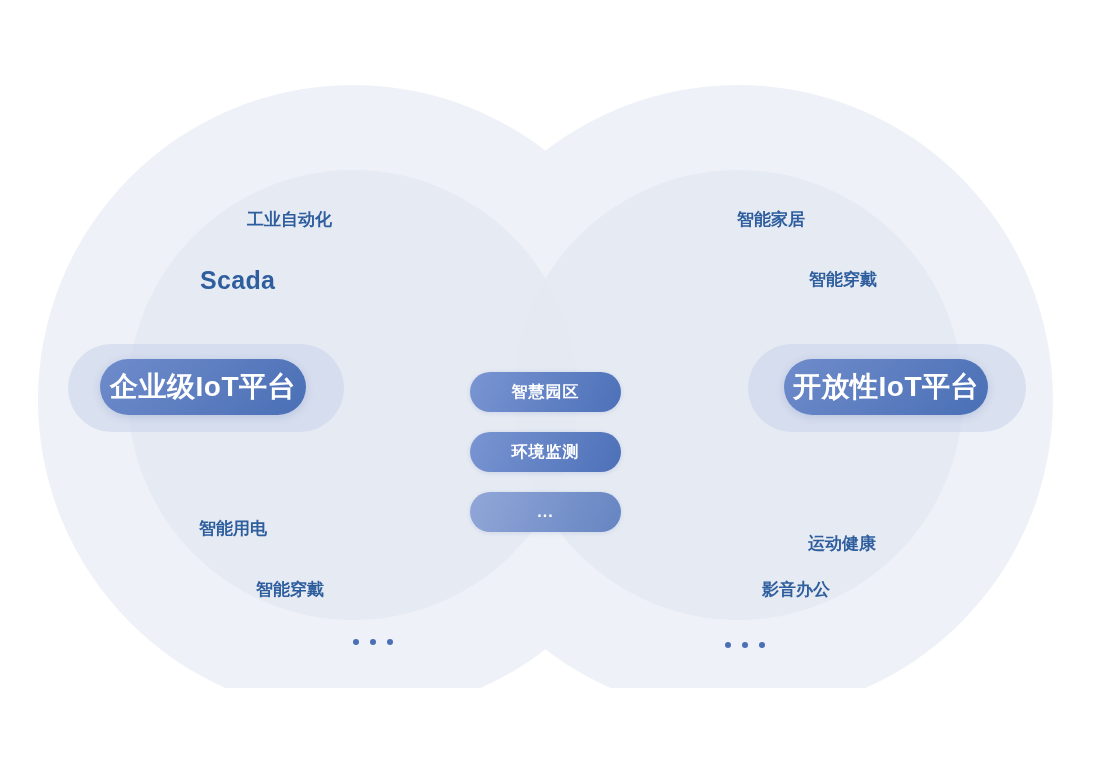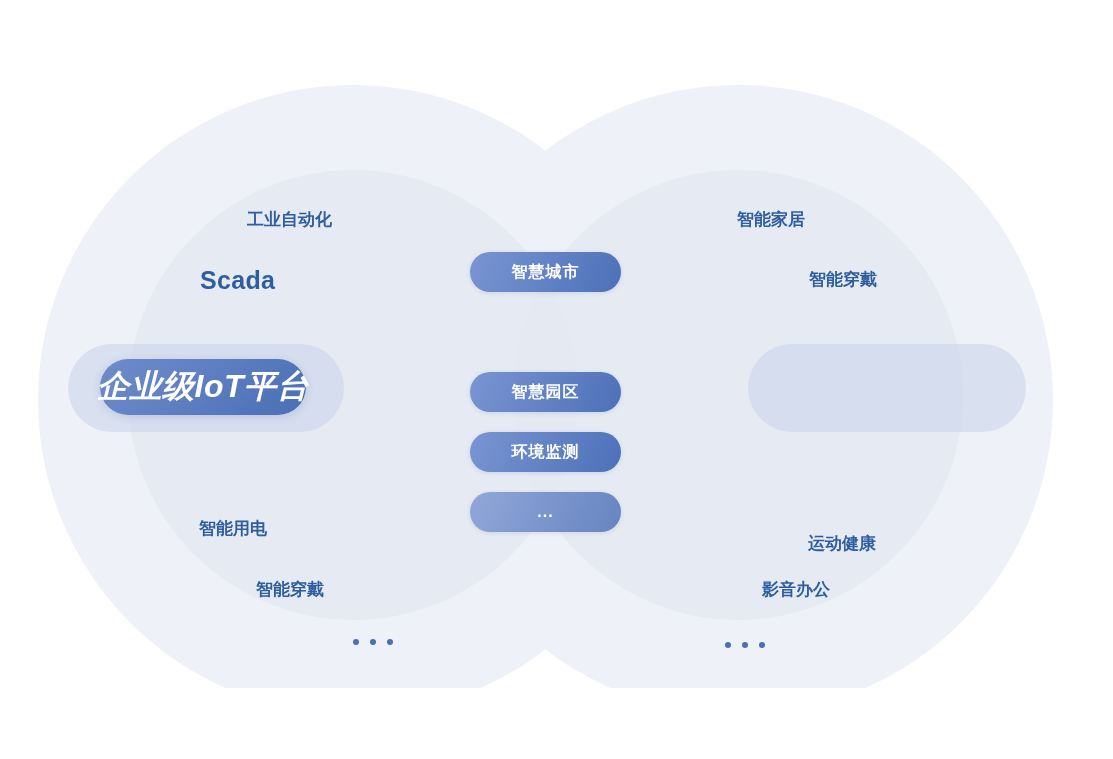--- a/index.html
+++ b/index.html
@@ -85,27 +85,26 @@
   }
 
   
   .platform-pill {
     position: absolute;
     border-radius: 999px;
     display: flex;
     align-items: center;
     justify-content: center;
     color: #ffffff;
-    font-size: 32px;
+    font-size: 28px;
     font-weight: 700;
     letter-spacing: 0.5px;
     background: linear-gradient(135deg, #6f8ccb 0%, #4a6fb5 100%);
     box-shadow: 0 2px 8px rgba(60, 90, 160, 0.18);
     white-space: nowrap;
-    font-style: italic;
   }
   .platform-pill-left {
     left: 100px;
     top: 359px;
     width: 206px;
     height: 56px;
   }
   .platform-pill-right {
     left: 784px;
     top: 359px;
@@ -201,22 +200,22 @@
   <div class="cat-label" style="left:808px; top:532px;font-family:Liberation Serif, serif;">运动健康</div>
 
   <div class="cat-label" style="left:762px; top:578px;">影音办公</div>
 
   <div class="dots" style="left:725px; top:642px;">
     <span class="dot"></span>
     <span class="dot"></span>
     <span class="dot"></span>
   </div>
 
-
-  <div class="center-pill" style="top:252px;">智慧城市</div>
+  <div class="platform-pill platform-pill-right">开放性IoT平台</div>
+
 
 
   <div class="center-pill" style="top:432px;">环境监测</div>
 
   <div class="center-pill" style="top:372px;">智慧园区</div>
 
   <div class="center-pill faded" style="top:492px;">...</div>
 
 </div>
 

